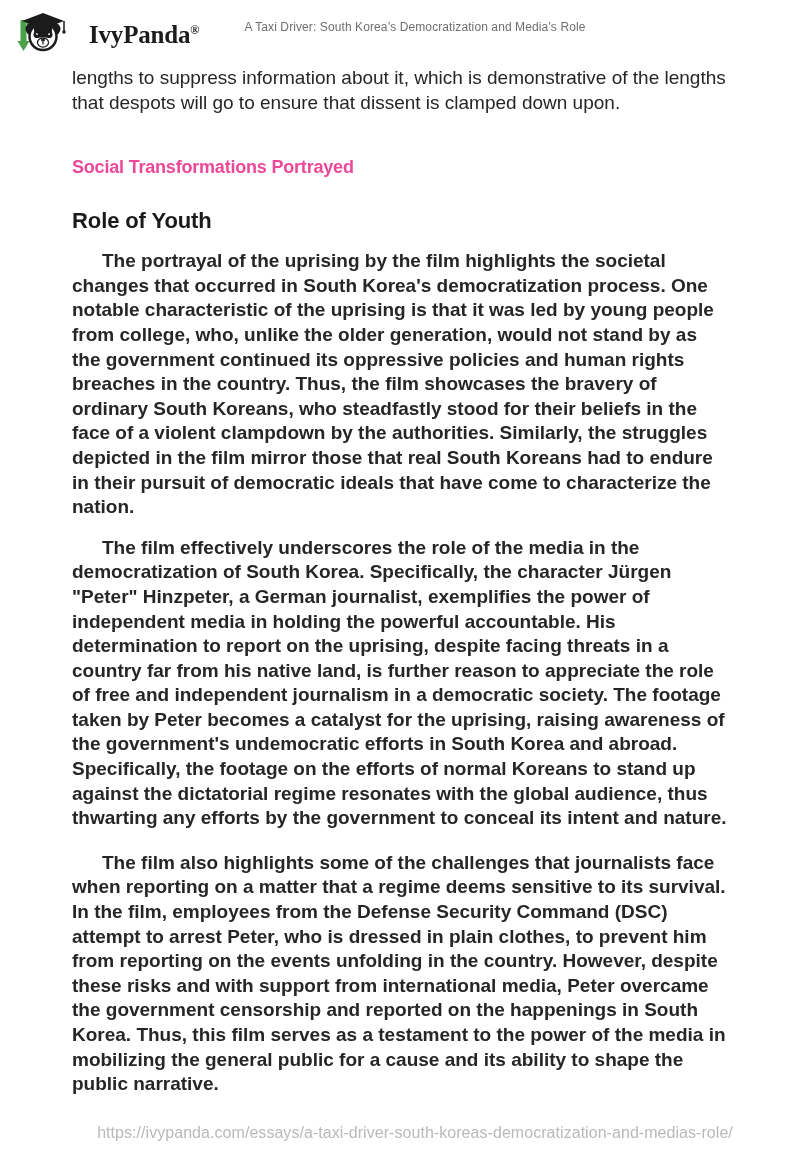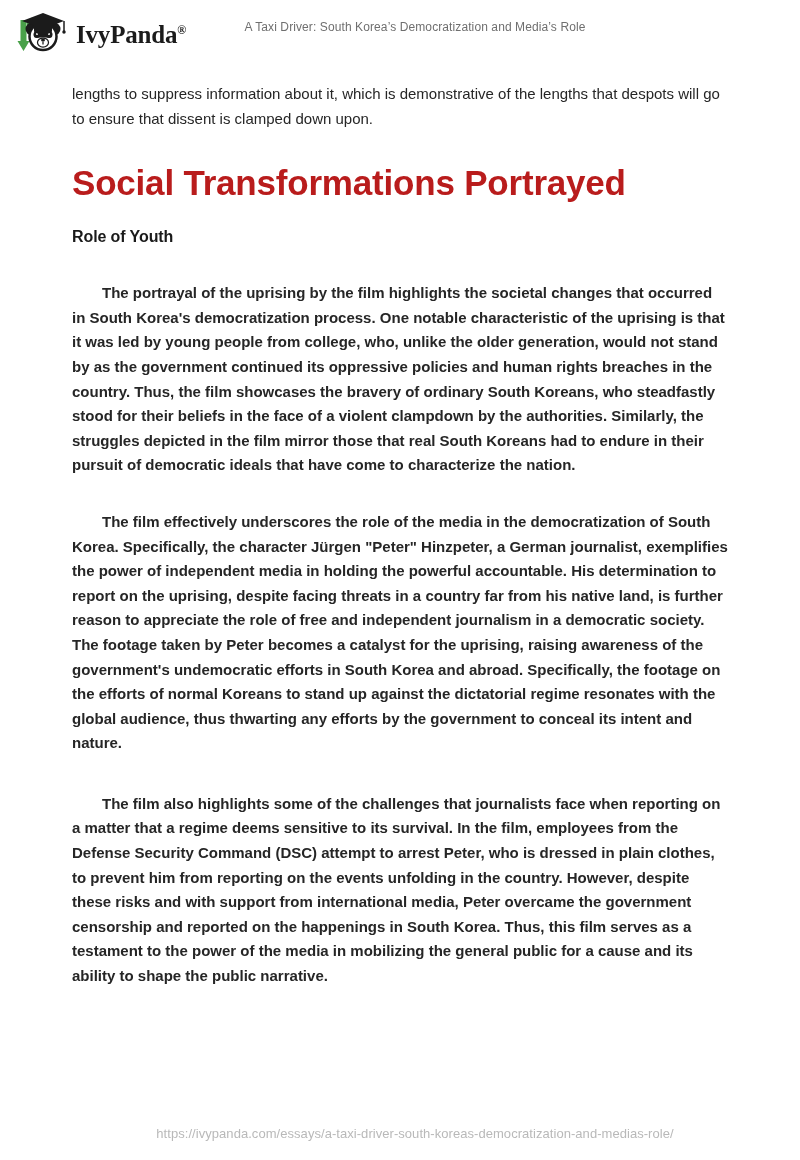--- a/index.html
+++ b/index.html
@@ -25,21 +25,21 @@
     width: 800px;
     height: 60px;
   }
 
   .brand {
     position: absolute;
     left: 14px;
     top: 10px;
     display: flex;
     align-items: center;
-    gap: 8px;
+    gap: 21px;
     height: 44px;
   }
   .brand-mark {
     width: 54px;
     height: 46px;
     display: block;
     flex: 0 0 auto;
   }
   .brand-text {
     font-family: "Liberation Serif", serif;
@@ -71,65 +71,65 @@
 
   
   .content {
     position: absolute;
     left: 72px;
     top: 66px;
     width: 656px;
   }
 
   .content p {
-    margin: 16px 0 0 0;
-    font-size: 15px;
+    margin: 0 0 0 0;
+    font-size: 19px;
     line-height: 24.6px;
     color: #262626;
     text-align: left;
   }
   .content p.indent {
     text-indent: 30px;
     font-weight: bold;
   }
   .para-gap {
     height: 20px;
   }
 
   h2.section-title {
-    font-size: 35px;
+    font-size: 18px;
     font-weight: bold;
-    color: #b91c1c;
+    color: #ec4899;
     margin: 36px 0 0 0;
     line-height: 32px;
     letter-spacing: -0.2px;
   }
   h3.sub-title {
-    font-size: 16px;
+    font-size: 22px;
     font-weight: bold;
     color: #1a1a1a;
     margin: 26px 0 0 0;
     line-height: 24px;
     letter-spacing: -0.1px;
   }
   .after-heading {
     height: 16px;
   }
 
   
   .page-footer {
     position: absolute;
     left: 0;
     bottom: 18px;
     width: 800px;
     text-align: center;
     padding-left: 30px;
   }
   .footer-url {
-    font-size: 13px;
+    font-size: 16px;
     color: #b9b9b9;
     letter-spacing: 0.05px;
   }
 </style>
 </head>
 <body>
 
 <div class="page-header">
 
   <div class="brand">

